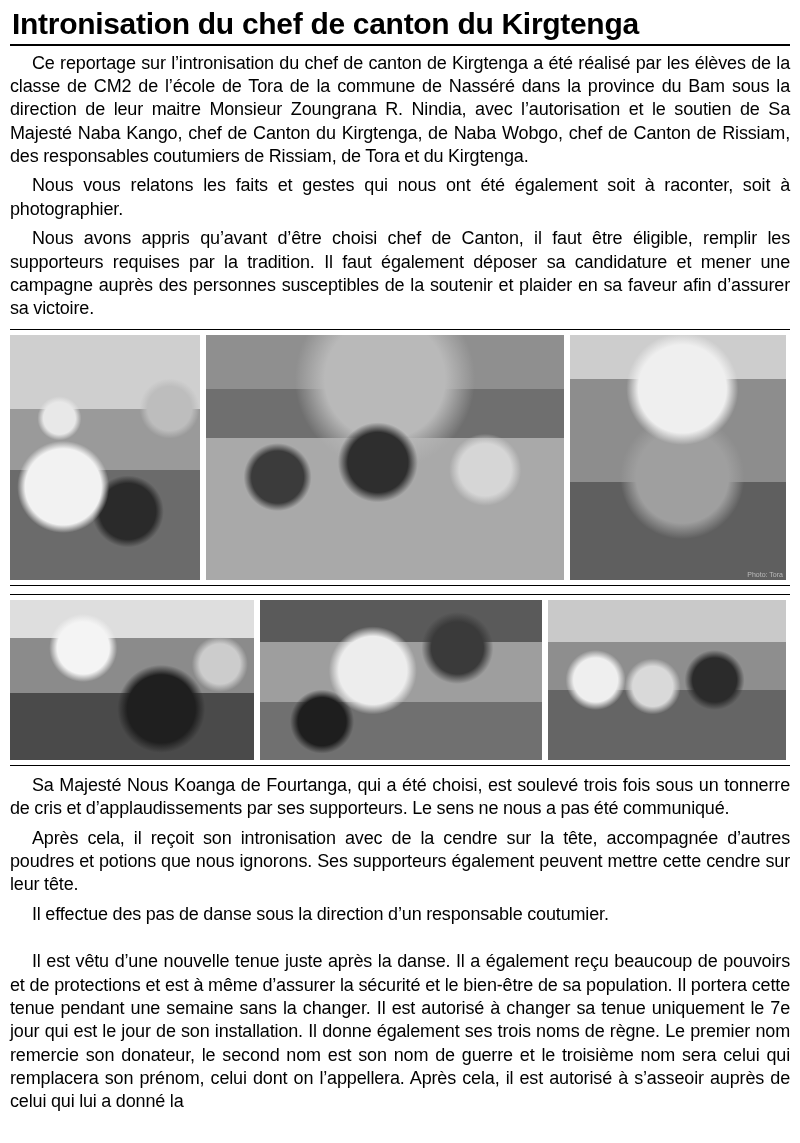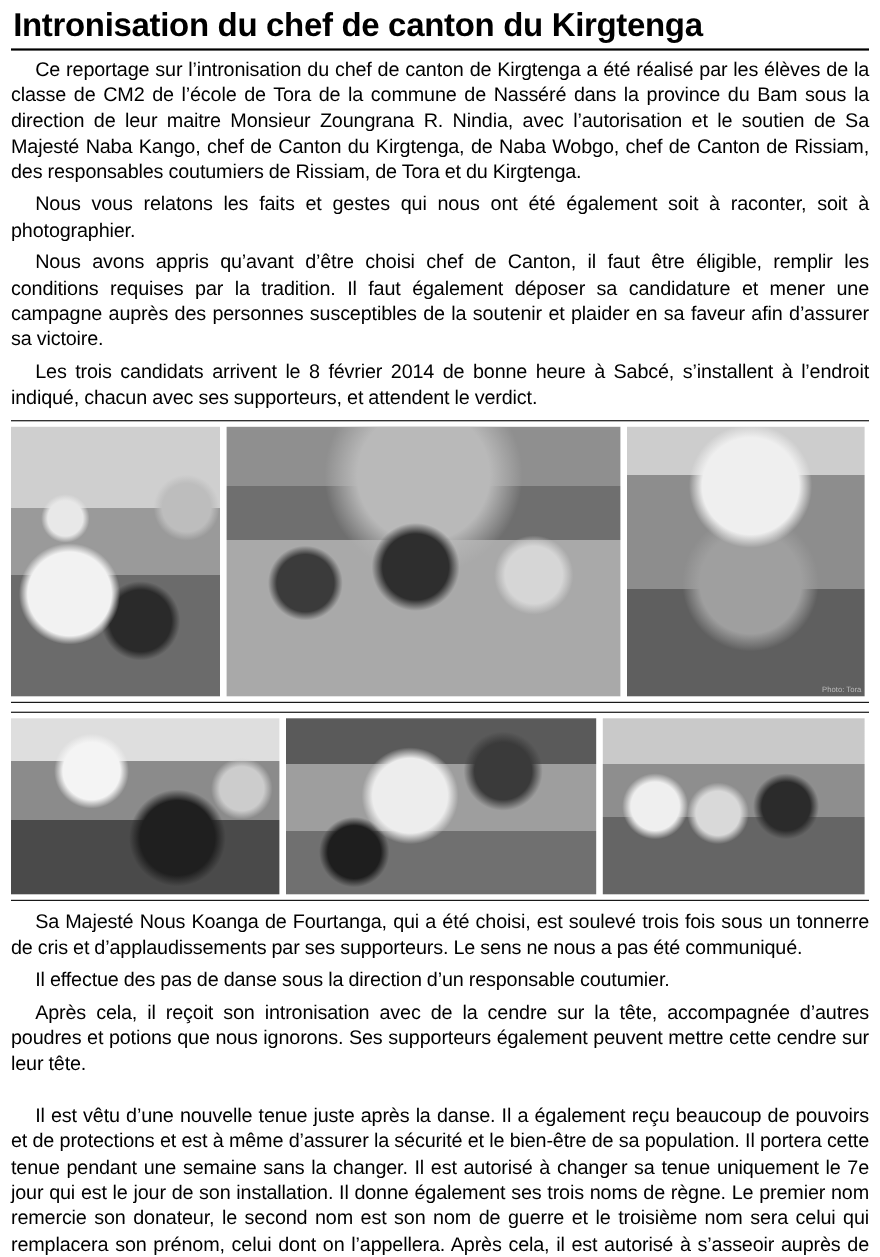--- a/index.html
+++ b/index.html
@@ -123,22 +123,21 @@
 </head>
 <body>
 
 <div class="page">
 
   <h1 class="title">Intronisation du chef de canton du Kirgtenga</h1>
   <hr class="title-rule">
 
   <p class="para">Ce reportage sur l’intronisation du chef de canton de Kirgtenga a été réalisé par les élèves de la classe de CM2 de l’école de Tora de la commune de Nasséré dans la province du Bam sous la direction de leur maitre Monsieur Zoungrana R. Nindia, avec l’autorisation et le soutien de Sa Majesté Naba Kango, chef de Canton du Kirgtenga, de Naba Wobgo,  chef de Canton de Rissiam, des responsables coutumiers de Rissiam, de Tora et du Kirgtenga.</p>
   <p class="para">Nous vous relatons les faits et gestes qui nous ont été également soit à raconter, soit à photographier.</p>
-  <p class="para">Nous avons appris qu’avant d’être choisi chef de Canton, il faut être éligible, remplir les conditions requises par la tradition. Il faut également déposer sa candidature et mener une campagne auprès des personnes susceptibles de la soutenir et plaider en sa faveur afin d’assurer sa victoire.</p>
-  <p class="para">Les trois candidats arrivent le 8 février 2014 de bonne heure à Sabcé, s’installent à l’endroit indiqué, chacun avec ses supporteurs, et attendent le verdict.</p>
+  <p class="para">Nous avons appris qu’avant d’être choisi chef de Canton, il faut être éligible, remplir les supporteurs requises par la tradition. Il faut également déposer sa candidature et mener une campagne auprès des personnes susceptibles de la soutenir et plaider en sa faveur afin d’assurer sa victoire.</p>
 
   <div class="strip">
     <div class="photo sc-crowd-white" style="width:190px;height:245px;">
       <span class="cap"></span>
     </div>
     <div class="photo sc-seated" style="width:358px;height:245px;">
       <span class="cap"></span>
     </div>
     <div class="photo sc-chief" style="width:216px;height:245px;">
       <span class="cap">Photo: Tora</span>
@@ -152,17 +151,17 @@
     </div>
     <div class="photo sc-ash" style="width:282px;height:160px;">
       <span class="cap"></span>
     </div>
     <div class="photo sc-line" style="width:238px;height:160px;">
       <span class="cap"></span>
     </div>
   </div>
 
   <p class="para">Sa Majesté Nous Koanga de Fourtanga, qui a été choisi, est soulevé trois fois sous un tonnerre de cris et d’applaudissements par ses supporteurs. Le sens ne nous a pas été communiqué.</p>
+  <p class="para">Après cela, il reçoit son intronisation avec de la cendre sur la tête, accompagnée d’autres poudres et potions que nous ignorons. Ses supporteurs également peuvent mettre cette cendre sur leur tête.</p>
   <p class="para">Il effectue des pas de danse sous la direction d’un responsable coutumier.</p>
-  <p class="para">Après cela, il reçoit son intronisation avec de la cendre sur la tête, accompagnée d’autres poudres et potions que nous ignorons. Ses supporteurs également peuvent mettre cette cendre sur leur tête.</p>
   <p class="para last">Il est vêtu d’une nouvelle tenue juste après la danse. Il a également reçu beaucoup de pouvoirs et de protections et est à même d’assurer la sécurité et le bien-être de sa population. Il portera cette tenue pendant une semaine sans la changer. Il est autorisé à changer sa tenue uniquement le 7e jour qui est le jour de son installation. Il donne également ses trois  noms  de règne. Le premier nom remercie son donateur, le second nom est son nom de guerre et le troisième nom sera celui qui remplacera son prénom, celui dont on l’appellera. Après cela, il est autorisé à s’asseoir auprès de celui qui lui a donné la</p>
 
 </div>
 
 </body></html>

